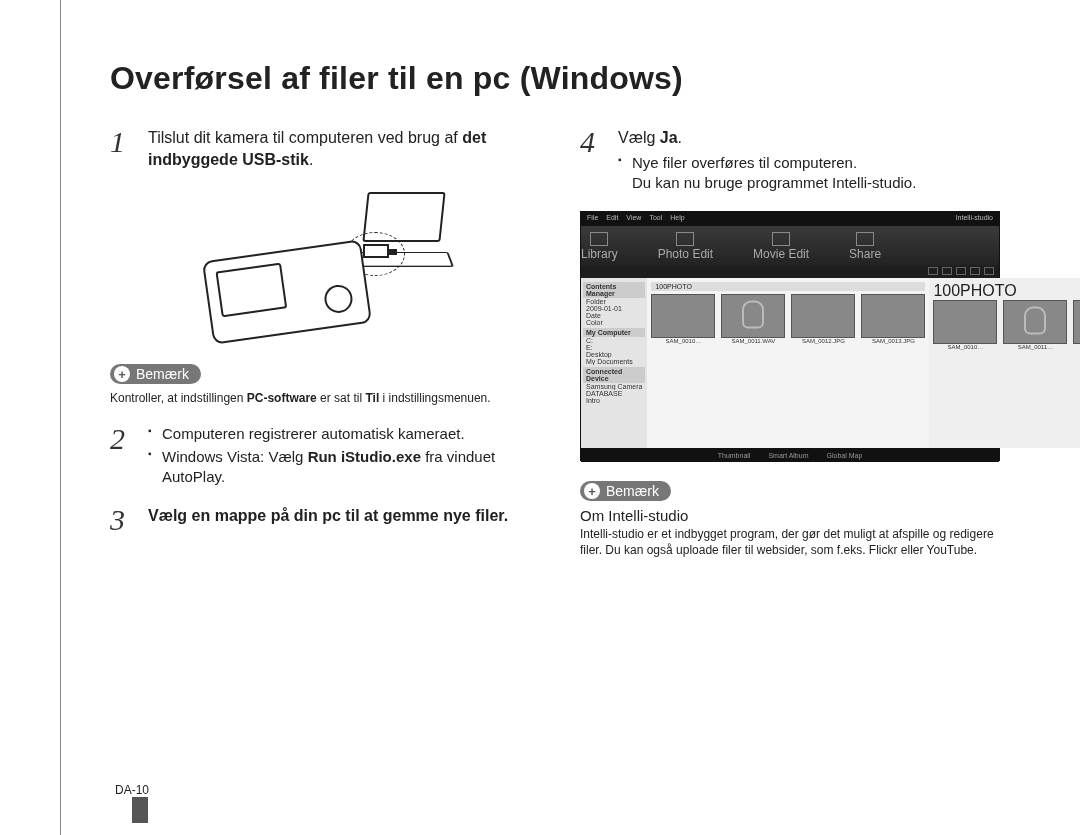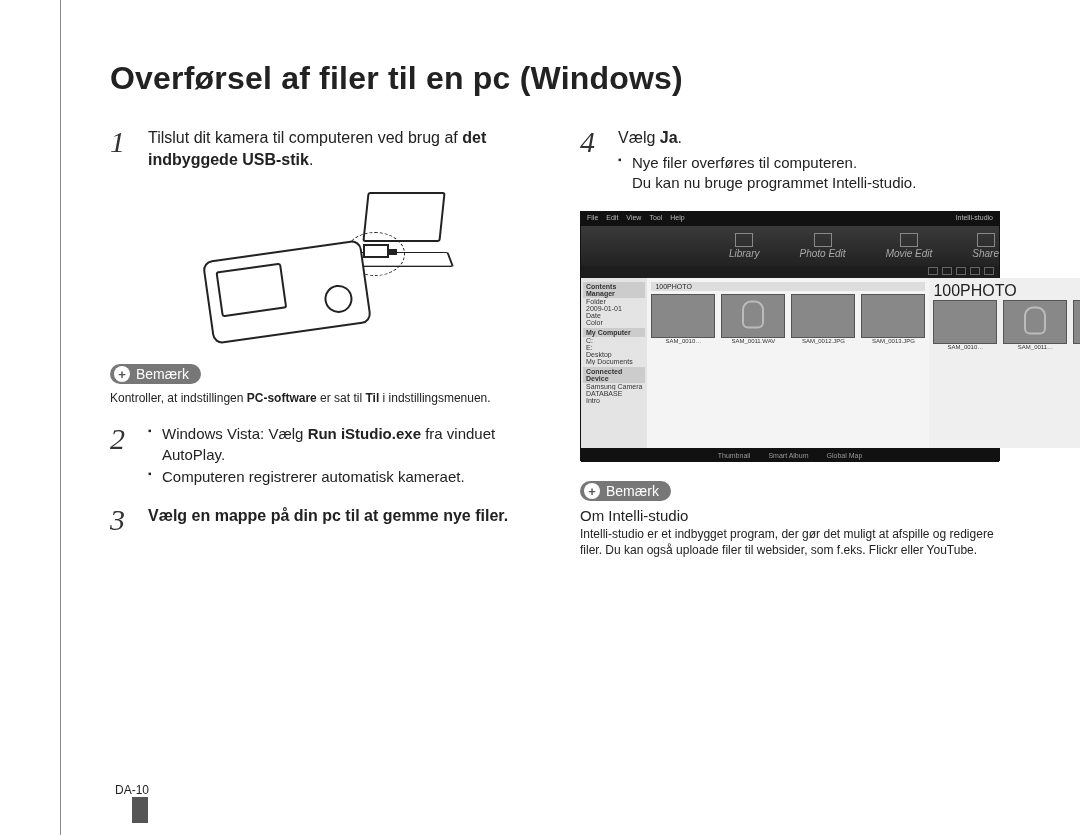--- a/index.html
+++ b/index.html
@@ -193,25 +193,24 @@
     font-size: 7px;
     padding: 2px 6px;
     display:flex;
     gap:8px;
   }
   .ss-toolbar {
     height: 40px;
     background: linear-gradient(#3a3a3a,#222);
     display: flex;
     align-items: center;
-    justify-content: flex-end;
+    justify-content: flex-start;
     gap: 40px;
     color: #a9a9a9;
-    font-size: 10px;
-    font-style: italic;
+    font-size: 12px;
   }
   .ss-toolbar .tbtn { display:flex; flex-direction:column; align-items:center; gap:1px;}
   .ss-toolbar .ticon { width:18px; height:14px; border:1px solid #888; }
   .ss-body { display:flex; height: 170px; }
   .ss-side {
     width: 96px;
     background: #e4e4e4;
     font-size: 7px;
     color: #333;
     padding: 2px;
@@ -287,24 +286,24 @@
         </div>
         <div class="note-text">
           <span>Kontroller, at indstillingen </span><b>PC-software</b><span> er sat til </span><b>Til</b><span> i indstillingsmenuen.</span>
         </div>
       </div>
 
       <div class="step">
         <div class="step-num">2</div>
         <div class="step-body">
           <ul>
+            <li>Computeren registrerer automatisk kameraet.</li>
             <li>
               <span>Windows Vista: Vælg </span><b>Run iStudio.exe</b><span> fra vinduet AutoPlay.</span>
             </li>
-            <li>Computeren registrerer automatisk kameraet.</li>
           </ul>
         </div>
       </div>
 
       <div class="step">
         <div class="step-num">3</div>
         <div class="step-body">
           <div class="lead"><b>Vælg en mappe på din pc til at gemme nye filer.</b></div>
         </div>
       </div>

